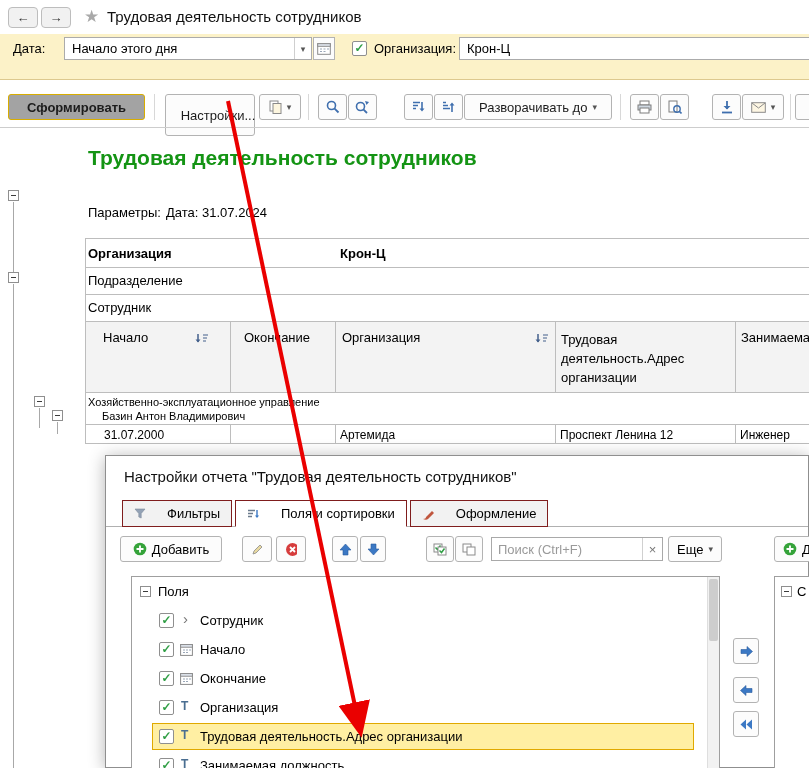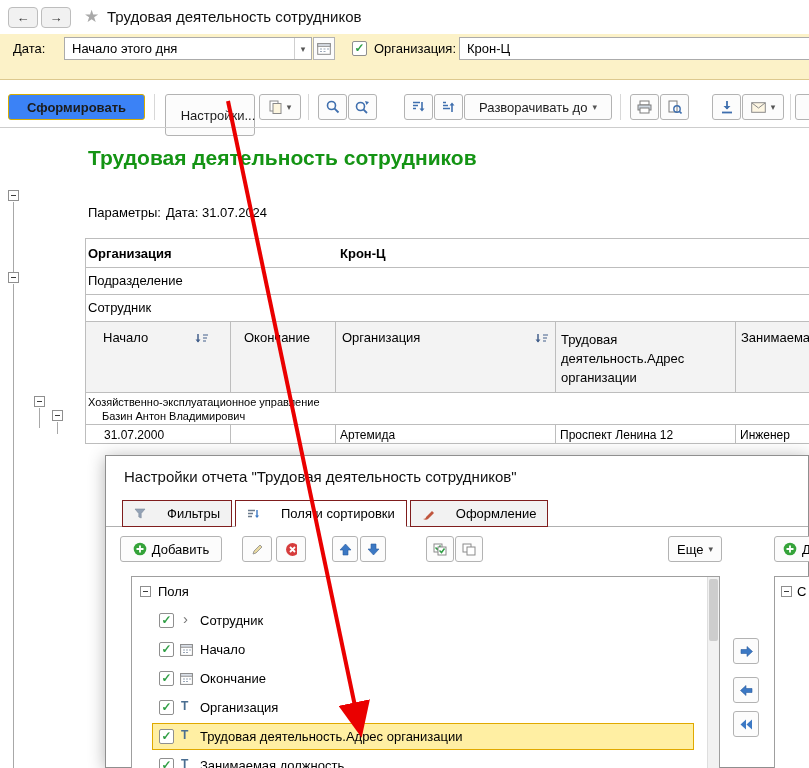--- a/index.html
+++ b/index.html
@@ -34,21 +34,21 @@
   .combo { position: absolute; left: 64px; top: 3px; width: 248px; height: 23px; background: #fff;
            border: 1px solid #ababab; }
   .combo-text { position: absolute; left: 7px; top: 3px; white-space: nowrap; }
   .combo-dd { position: absolute; right: 0; top: 0; width: 17px; height: 100%;
               border-left: 1px solid #cfcfcf; display: flex; align-items: center; justify-content: center; }
   .field { position: absolute; background: #fff; border: 1px solid #ababab; height: 23px; }
   .field-text { position: absolute; left: 7px; top: 3px; white-space: nowrap; }
   .cb { position: absolute; width: 15px; height: 15px; background: #fff; border: 1px solid #8f8f8f;
         border-radius: 2px; color: #2f9e44; font-size: 12px; font-weight: bold; line-height: 12px; text-align: center; }
   
-  .gen-btn { background: #3b82f6; border-color: #d8ad00; font-weight: bold; }
+  .gen-btn { background: #a3a3a3; border-color: #d8ad00; font-weight: bold; }
   .toolbar-border { position: absolute; left: 0; top: 127px; width: 809px; height: 1px; background: #cdcdcd; }
   
   .grp { position: absolute; width: 11px; height: 11px; background: #fff; border: 1px solid #8f8f8f; }
   .grp::after { content: ""; position: absolute; left: 2px; right: 2px; top: 4px; height: 1px; background: #3c3c3c; }
   .rep-title { position: absolute; left: 88px; top: 146px; font-size: 21px; font-weight: bold; color: #149414; white-space: nowrap; }
   .rep-text { position: absolute; white-space: nowrap; }
   .hdr-bg { position: absolute; left: 85px; top: 321px; width: 727px; height: 71px; background: #f3f3f3; }
   .hdr-cell { position: absolute; top: 330px; font-size: 13px; color: #000; }
   .small { font-size: 11px; }
   
@@ -322,20 +322,24 @@
           <rect x="5" y="4" width="8" height="8" fill="#fff" stroke="#8a8a8a"></rect>
           <path d="M6.5 7.5l2 2 3-4" fill="none" stroke="#2f9e44" stroke-width="1.5"></path>
         </svg>
     </div>
     <div class="dlg-btn" style="left:349px; top:80px; width:28px; height:26px; padding:0;">
       <svg width="14" height="13">
           <rect x="1" y="1" width="8" height="8" fill="#fff" stroke="#8a8a8a"></rect>
           <rect x="5" y="4" width="8" height="8" fill="#fff" stroke="#8a8a8a"></rect>
         </svg>
     </div>
+    <div class="search">
+      <input type="text" placeholder="Поиск (Ctrl+F)" style="">
+      <span class="search-clear">×</span>
+    </div>
     <div class="dlg-btn" style="left:562px; top:80px; width:54px; height:26px;">
       <span>Еще</span>
       <span class="dd">▾</span>
     </div>
     <div class="dlg-btn" style="left:668px; top:80px; width:46px; height:26px;">
       <svg width="14" height="14">
           <circle cx="7" cy="7" r="6.3" fill="#35a33a"></circle>
           <path d="M7 3.5v7M3.5 7h7" stroke="#fff" stroke-width="1.8"></path>
         </svg>
       <span>Д</span>

